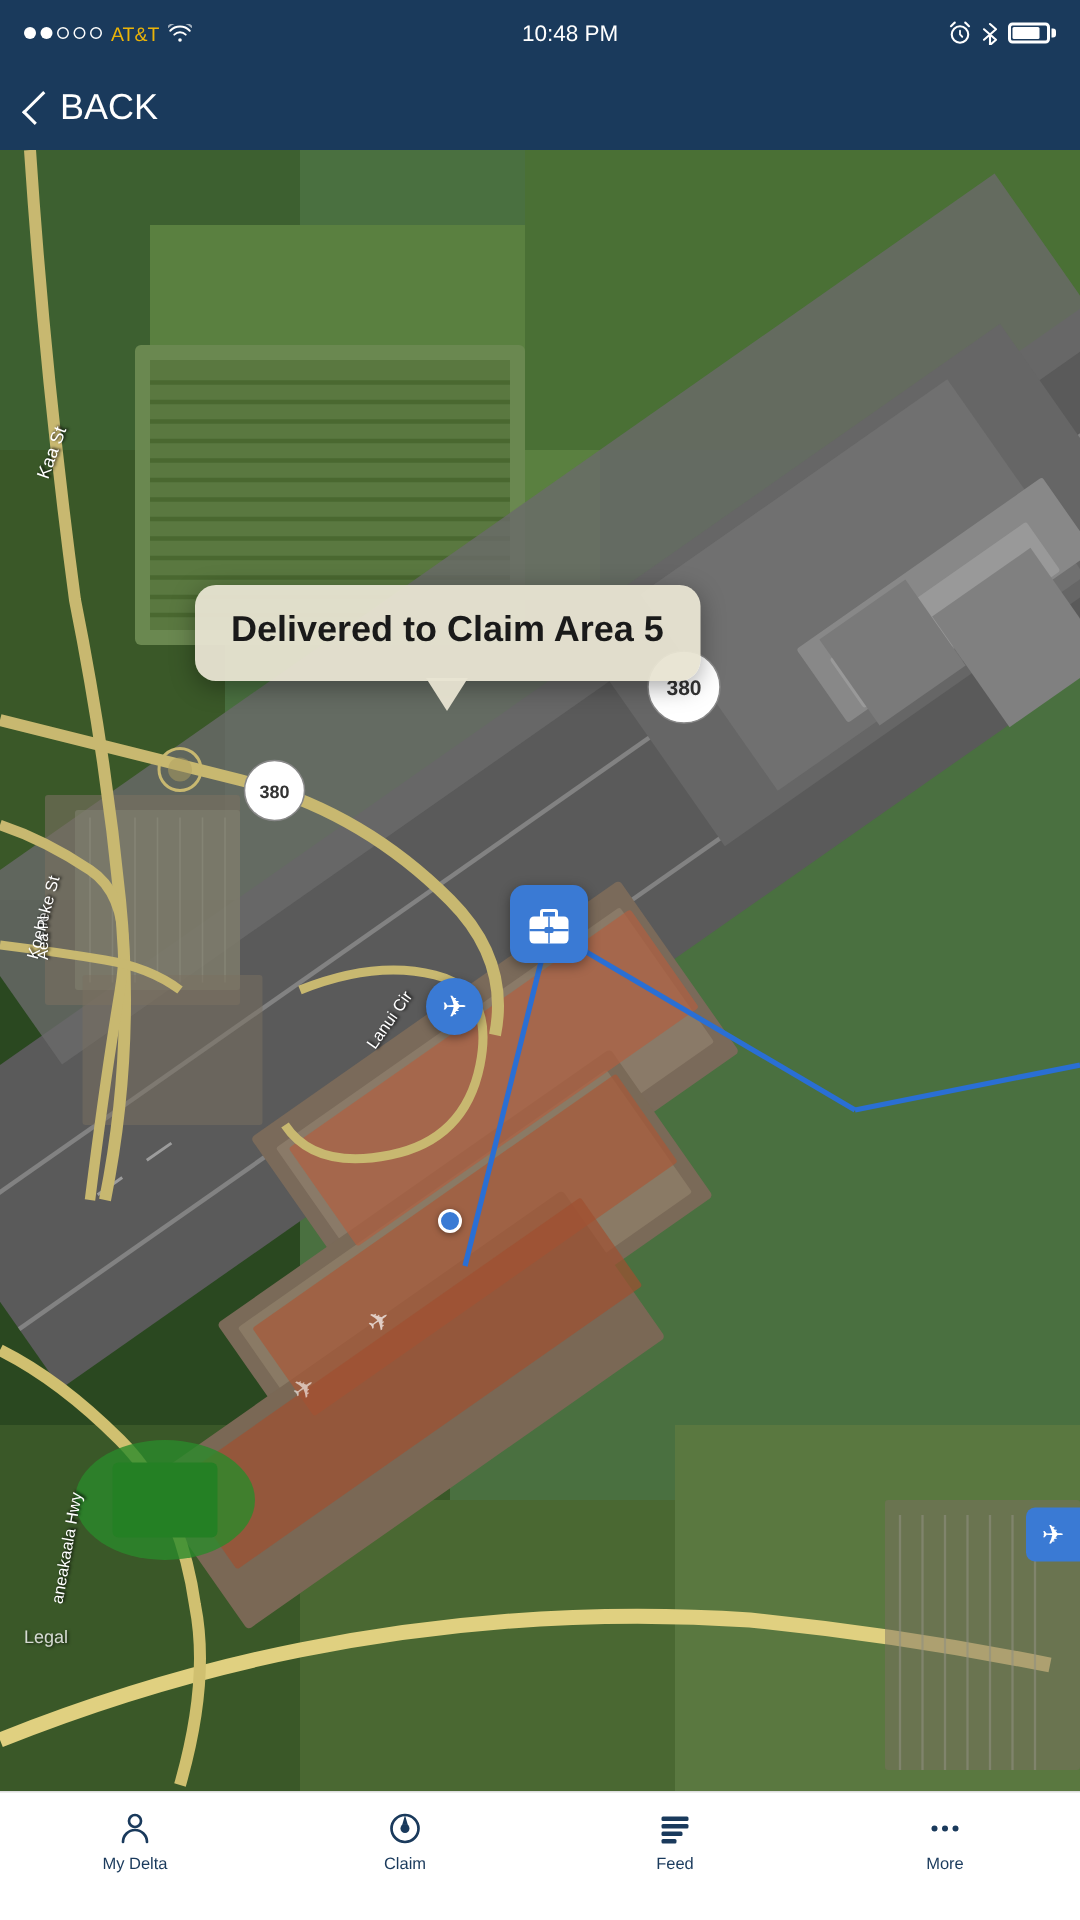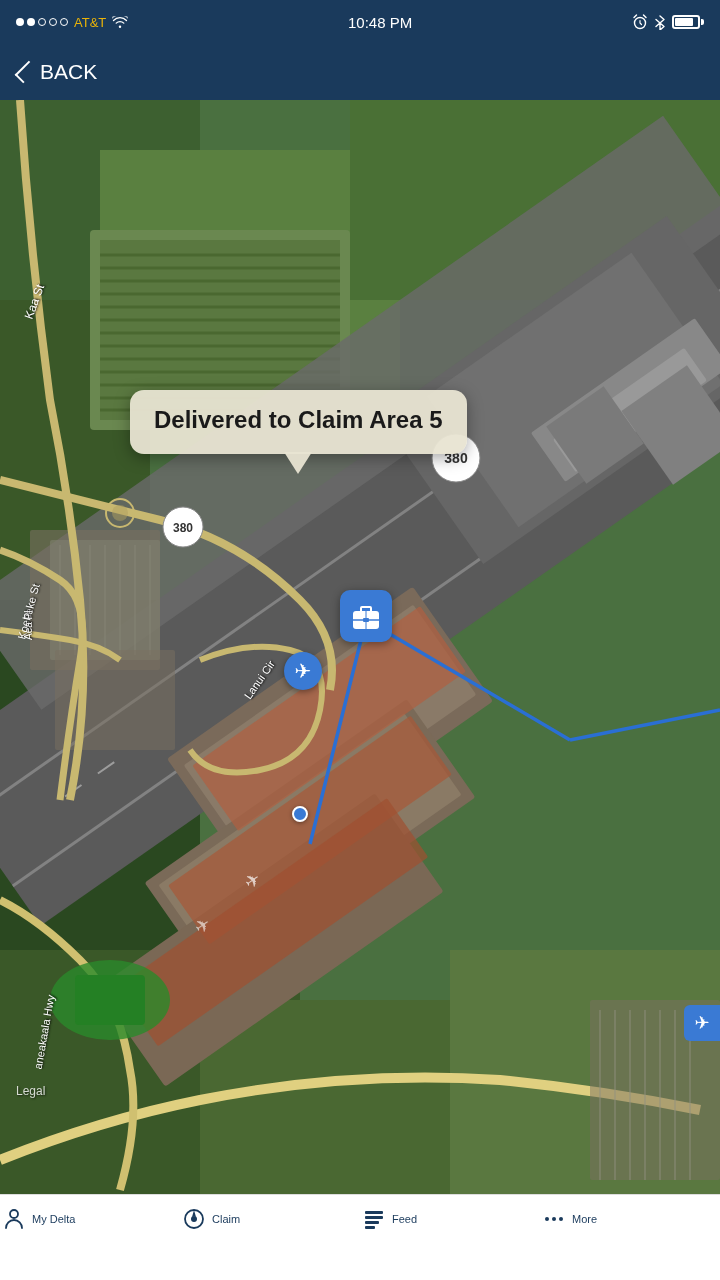--- a/index.html
+++ b/index.html
@@ -84,21 +84,21 @@
       display: flex;
       align-items: center;
       padding: 0 20px;
       z-index: 100;
     }
     .back-button {
       display: flex;
       align-items: center;
       gap: 6px;
       color: white;
-      font-size: 21px;
+      font-size: 24px;
       font-weight: 400;
       cursor: pointer;
       text-decoration: none;
     }
     .chevron-left {
       width: 12px; height: 20px;
       border-left: 2.5px solid white;
       border-bottom: 2.5px solid white;
       transform: rotate(45deg);
       margin-right: 2px;
@@ -232,21 +232,21 @@
       background: white;
       border-top: 1px solid #ddd;
       display: flex;
       align-items: flex-start;
       justify-content: space-around;
       padding-top: 10px;
       z-index: 100;
     }
     .tab-item {
       display: flex;
-      flex-direction: row;
+      flex-direction: column;
       align-items: center;
       gap: 4px;
       flex: 1;
       cursor: pointer;
     }
     .tab-icon {
       width: 28px; height: 28px;
       display: flex;
       align-items: center;
       justify-content: center;

